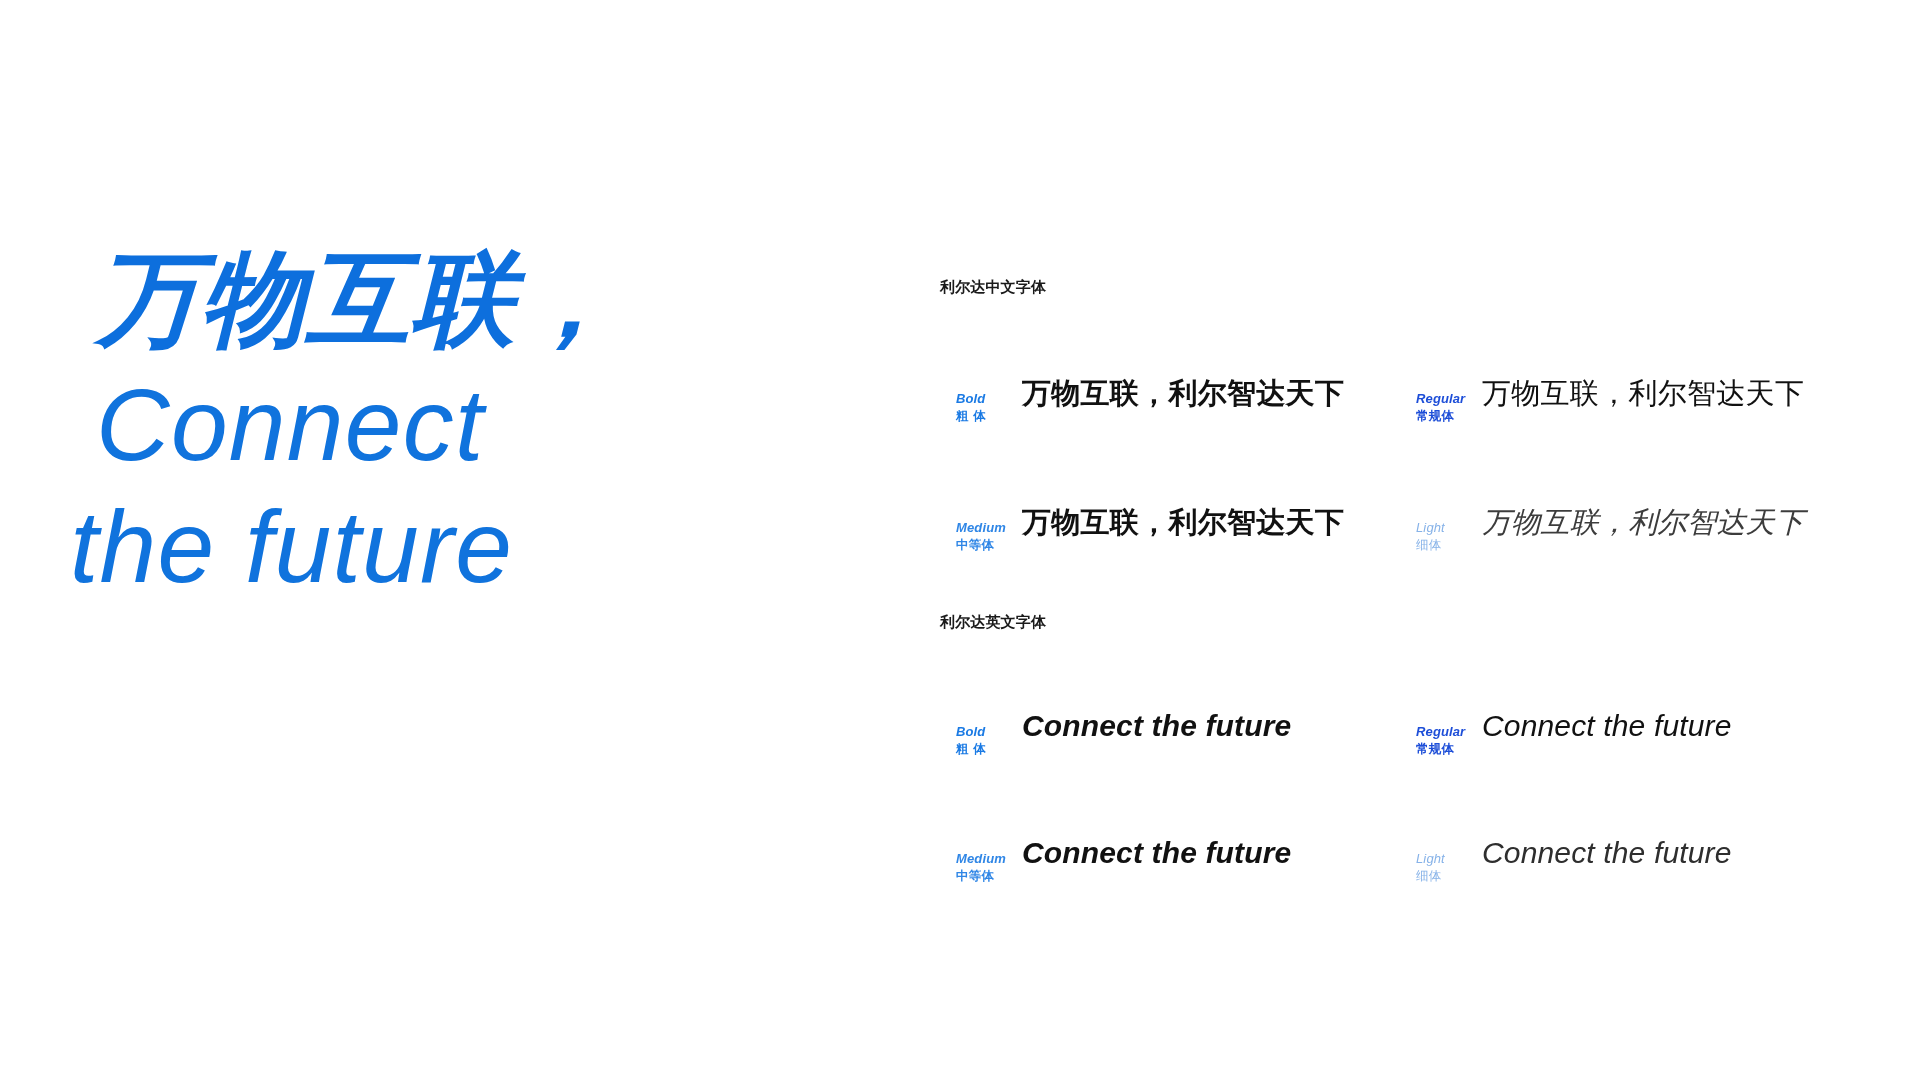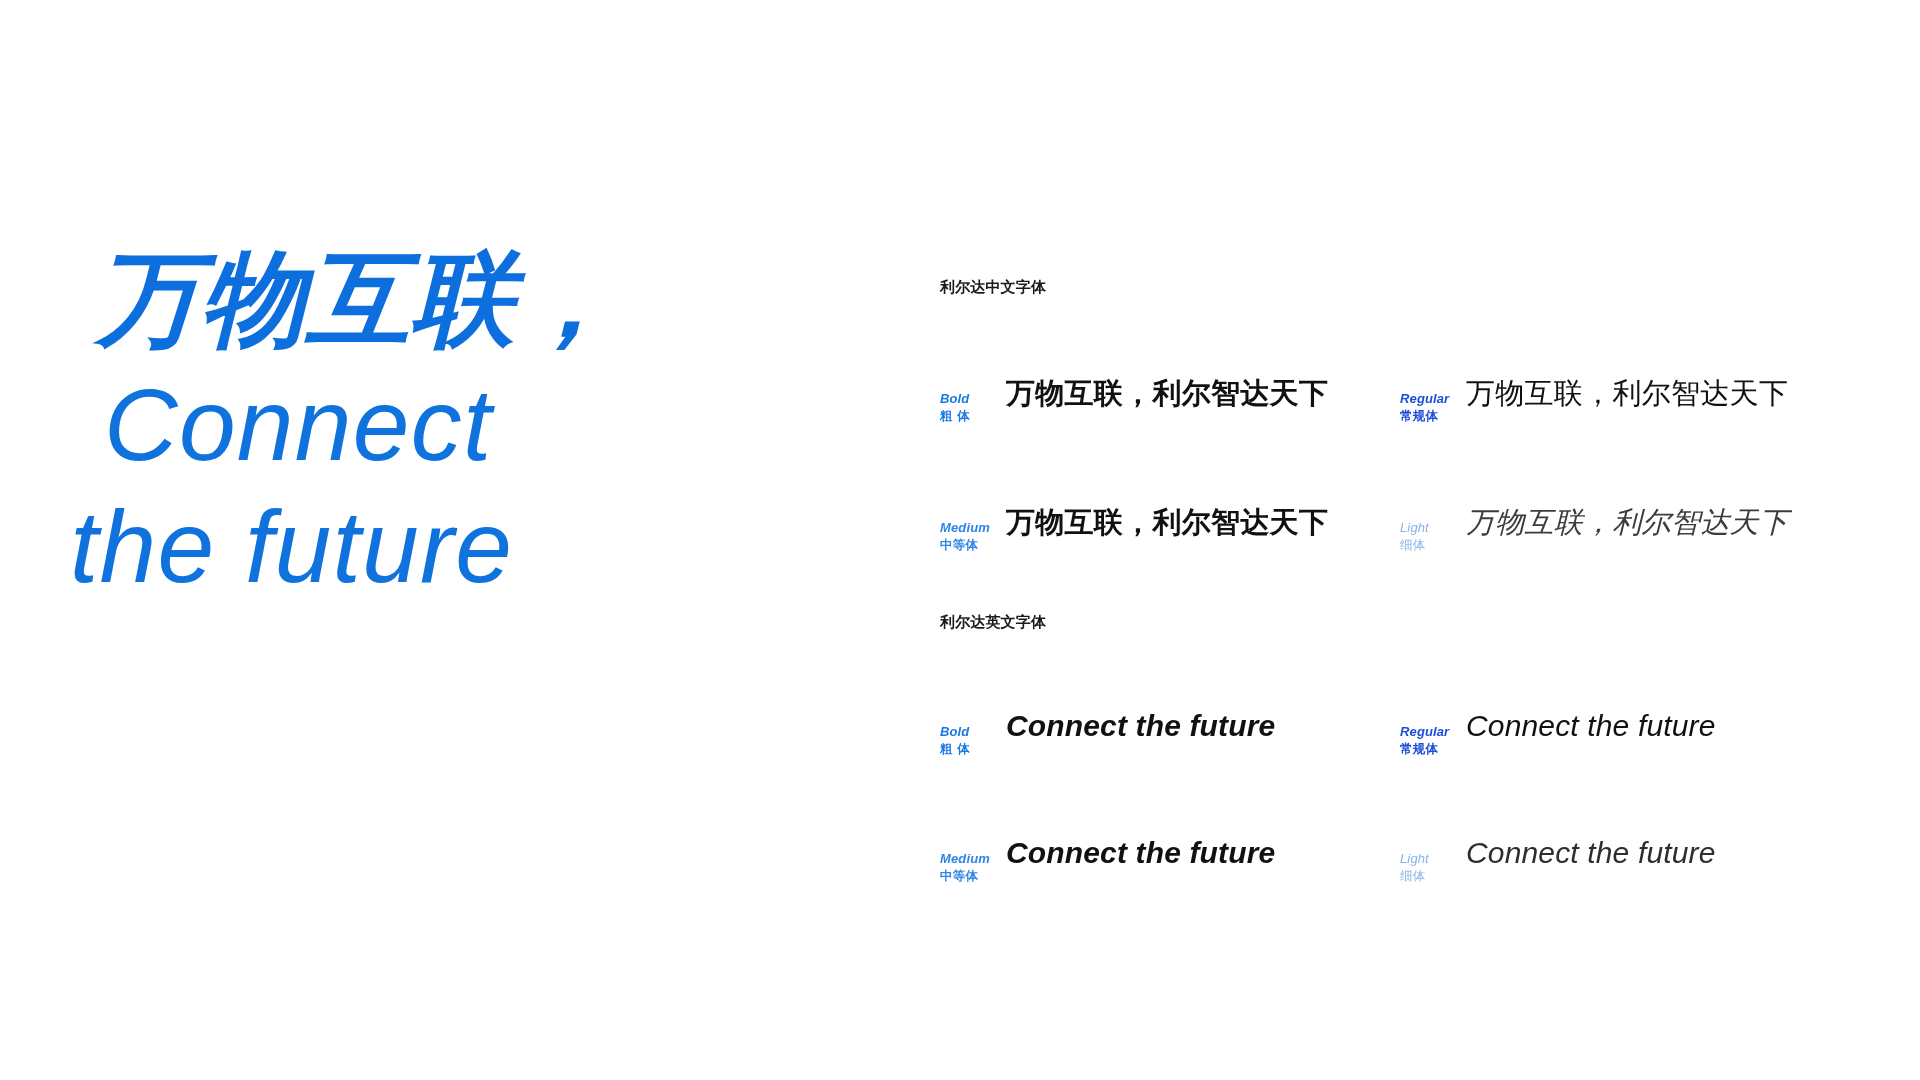--- a/index.html
+++ b/index.html
@@ -47,21 +47,21 @@
     color: #1073dd;
     font-family: "Liberation Sans", "DejaVu Sans", sans-serif;
     font-weight: 300;
     font-style: italic;
     font-size: 102px;
     line-height: 1.14;
     letter-spacing: 0.012em;
     white-space: nowrap;
     margin-top: 6px;
   }
-  .hero-en-line1 { margin-left: 8px; }
+  .hero-en-line1 { }
   .hero-en-line2 { margin-left: -26px; }
 
   
   .panel {
     position: absolute;
     left: 940px;
     top: 262px;
     width: 930px;
   }
   .section + .section { margin-top: 60px; }
@@ -90,20 +90,21 @@
   }
   .cell-left  { width: 460px; flex: 0 0 460px; }
   .cell-right { width: 470px; flex: 0 0 470px; }
 
   .weight-tag {
     flex: 0 0 66px;
     width: 66px;
     padding-top: 4px;
     line-height: 1.25;
     user-select: none;
+    margin-left: 16px;
   }
   .weight-en {
     display: block;
     font-family: "Liberation Sans", "DejaVu Sans", sans-serif;
     font-size: 13px;
     font-style: italic;
     font-weight: 700;
     letter-spacing: 0.01em;
     color: #1a7ae4;
   }

